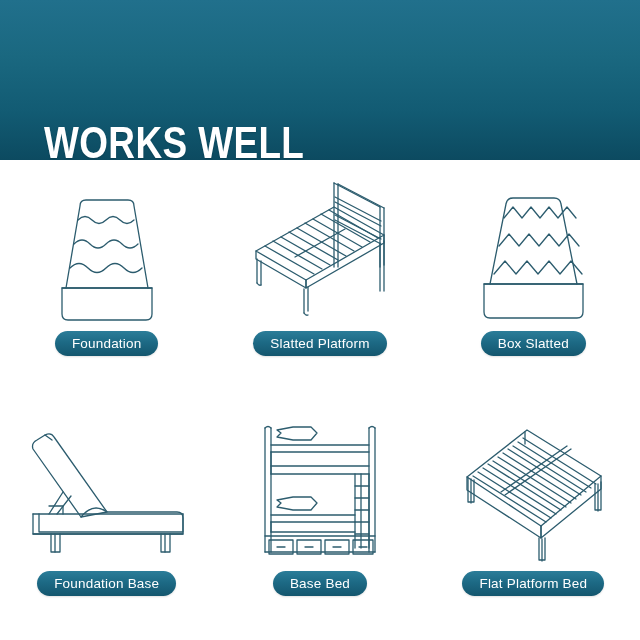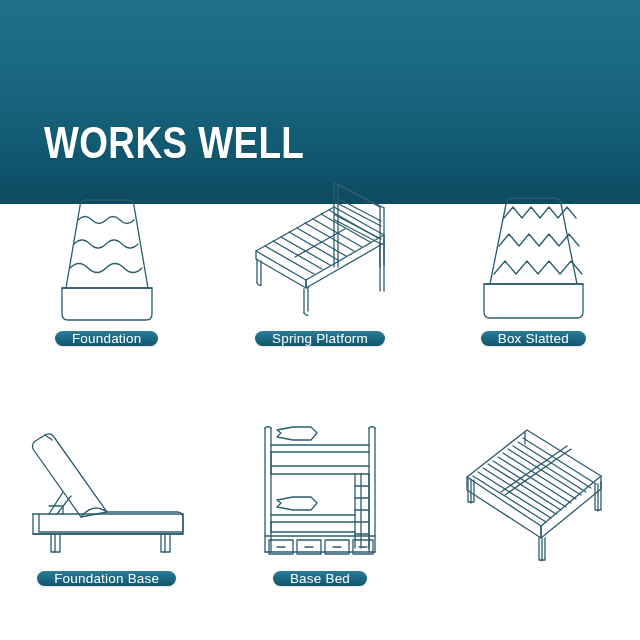--- a/index.html
+++ b/index.html
@@ -5,21 +5,21 @@
   html,body{margin:0;padding:0;}
   body{
     width:640px;height:640px;background:#ffffff;
     font-family:"Liberation Sans",sans-serif;
     overflow:hidden;
   }
   #infographic{position:relative;width:640px;height:640px;background:#fff;}
 
   
   .header{
-    position:absolute;left:0;top:0;width:640px;height:204px;
+    position:absolute;left:0;top:0;width:640px;height:160px;
     background:linear-gradient(180deg,#21708c 0%,#1a6880 35%,#125b73 70%,#0c4a60 100%);
     overflow:hidden;
     text-align:right;
   }
   .header-title{
     position:absolute;left:44px;top:28px;
     color:#ffffff;
     font-family:"Liberation Sans Narrow","Liberation Sans",sans-serif;
     font-weight:bold;
     font-size:45px;
@@ -45,21 +45,21 @@
     display:flex;flex-direction:column;align-items:center;justify-content:flex-start;
   }
   .art{
     height:165px;width:100%;
     display:flex;align-items:center;justify-content:center;
     margin-top:6px;
   }
   .art svg{display:block;}
   .pill{
     display:inline-flex;align-items:center;justify-content:center;
-    height:15px;
+    height:25px;
     padding:0 17px;
     border-radius:13px;
     background:linear-gradient(180deg,#2b7d99 0%,#1d6a85 45%,#14566e 100%);
     color:#ffffff;
     font-size:13.5px;
     letter-spacing:0.2px;
     white-space:nowrap;
     box-shadow:0 1px 2px rgba(0,0,0,0.12);
   }
 </style>
@@ -126,21 +126,21 @@
           <path d="M17 88 L17 112"></path>
             <path d="M21 90 L21 114"></path>
             <path d="M17 112 q2 3 4 2"></path>
           <path d="M64 118 L64 142"></path>
             <path d="M68 116 L68 140"></path>
             <path d="M64 142 q2 3 4 2"></path>
           <path d="M140 72 L140 96"></path>
             <path d="M144 70 L144 94"></path>
         </svg>
       </div>
-      <div class="pill">Spring Platform</div>
+      <div class="pill">Slatted Platform</div>
     </div>
 
     <div class="cell">
       <div class="art">
         <svg width="155" height="150" viewBox="0 0 155 150" fill="none" stroke="#2c5c6e" stroke-width="1.3" stroke-linecap="round" stroke-linejoin="round">
           <path d="M34 110 L50 30 Q51 24 57 24 L98 24 Q104 24 105 30 L121 110"></path>
           <path d="M28 110 L127 110 L127 138 Q127 144 121 144 L34 144 Q28 144 28 138 Z"></path>
           <path d="M28 110 L127 110"></path>
           <path d="M48 44 l9 -11 l9 11 l9 -11 l9 11 l9 -11 l9 11 l9 -11 l9 11"></path>
           <path d="M43 72 l10 -12 l10 12 l10 -12 l10 12 l10 -12 l10 12 l10 -12 l10 12"></path>
@@ -252,16 +252,17 @@
 
           <path d="M17 64 L17 88 L23 88 L23 66"></path>
           <path d="M20 65 L20 89"></path>
           <path d="M88 124 L88 146 L94 146 L94 124"></path>
           <path d="M91 125 L91 147"></path>
           <path d="M144 70 L144 96 L150 96 L150 68"></path>
           <path d="M147 70 L147 97"></path>
           <path d="M74 18 L74 30"></path>
         </svg>
       </div>
+      <div class="pill">Flat Platform Bed</div>
     </div>
 
   </div>
 </div>
 
 </body></html>

